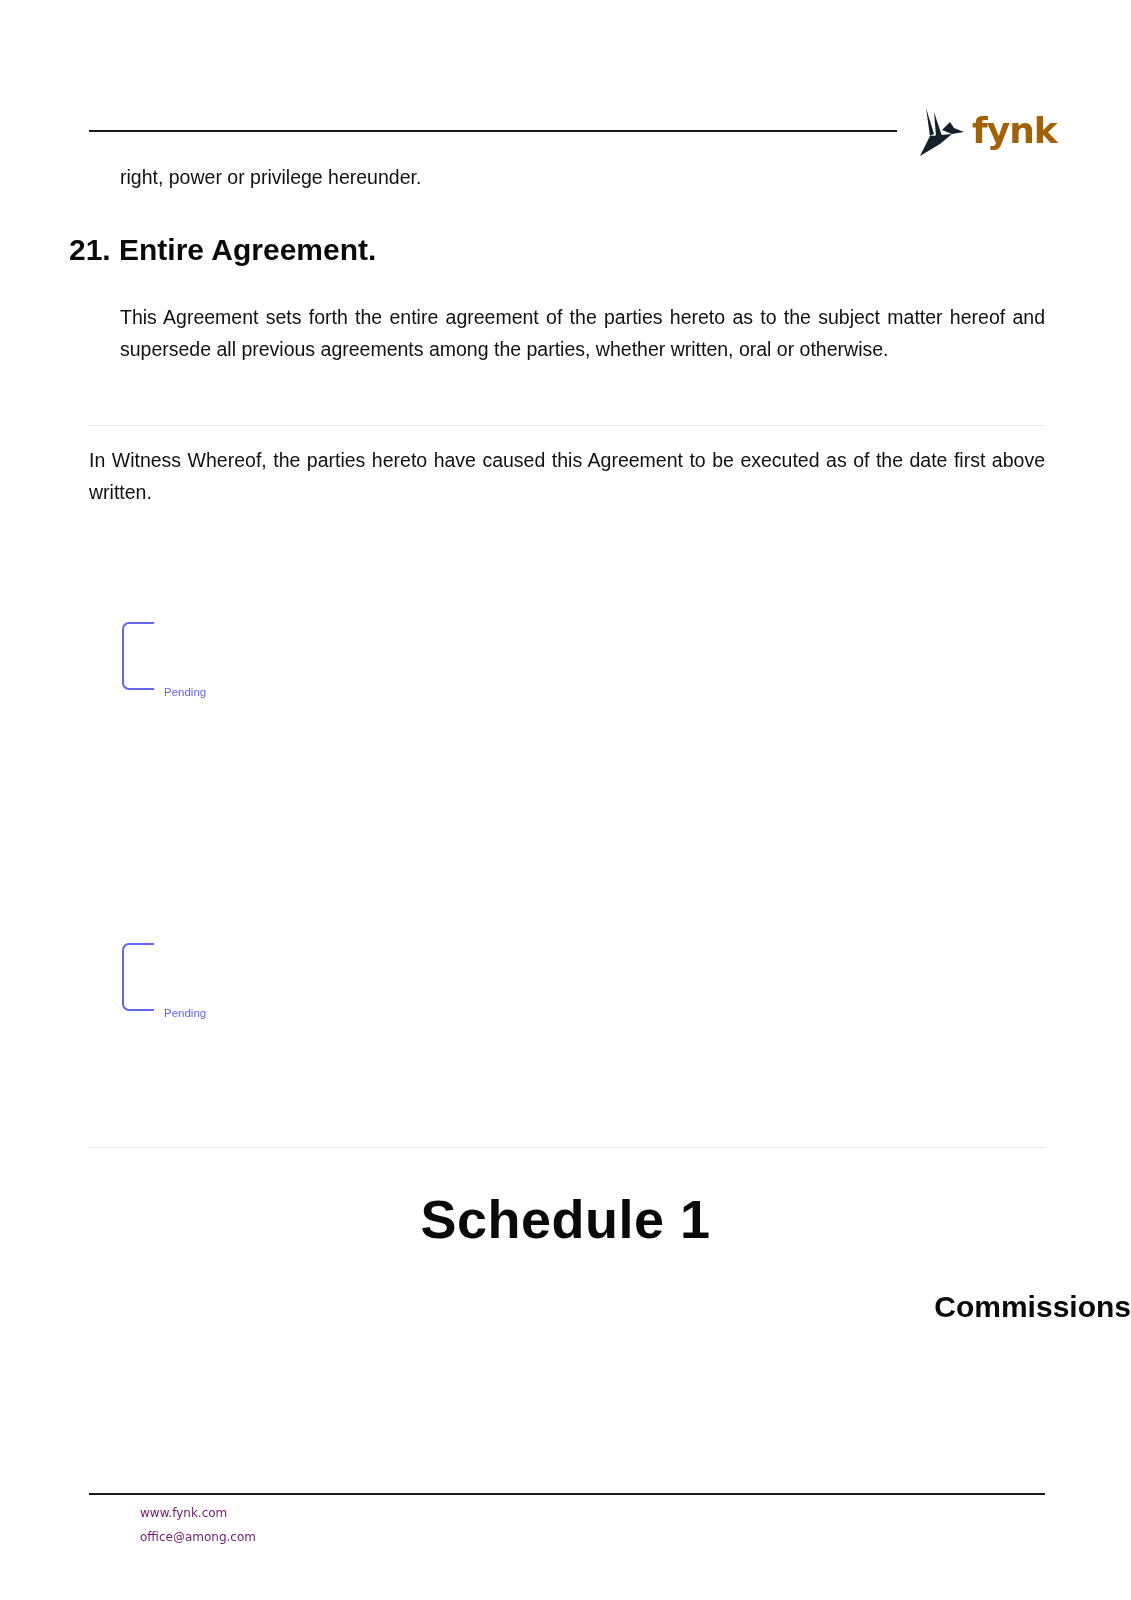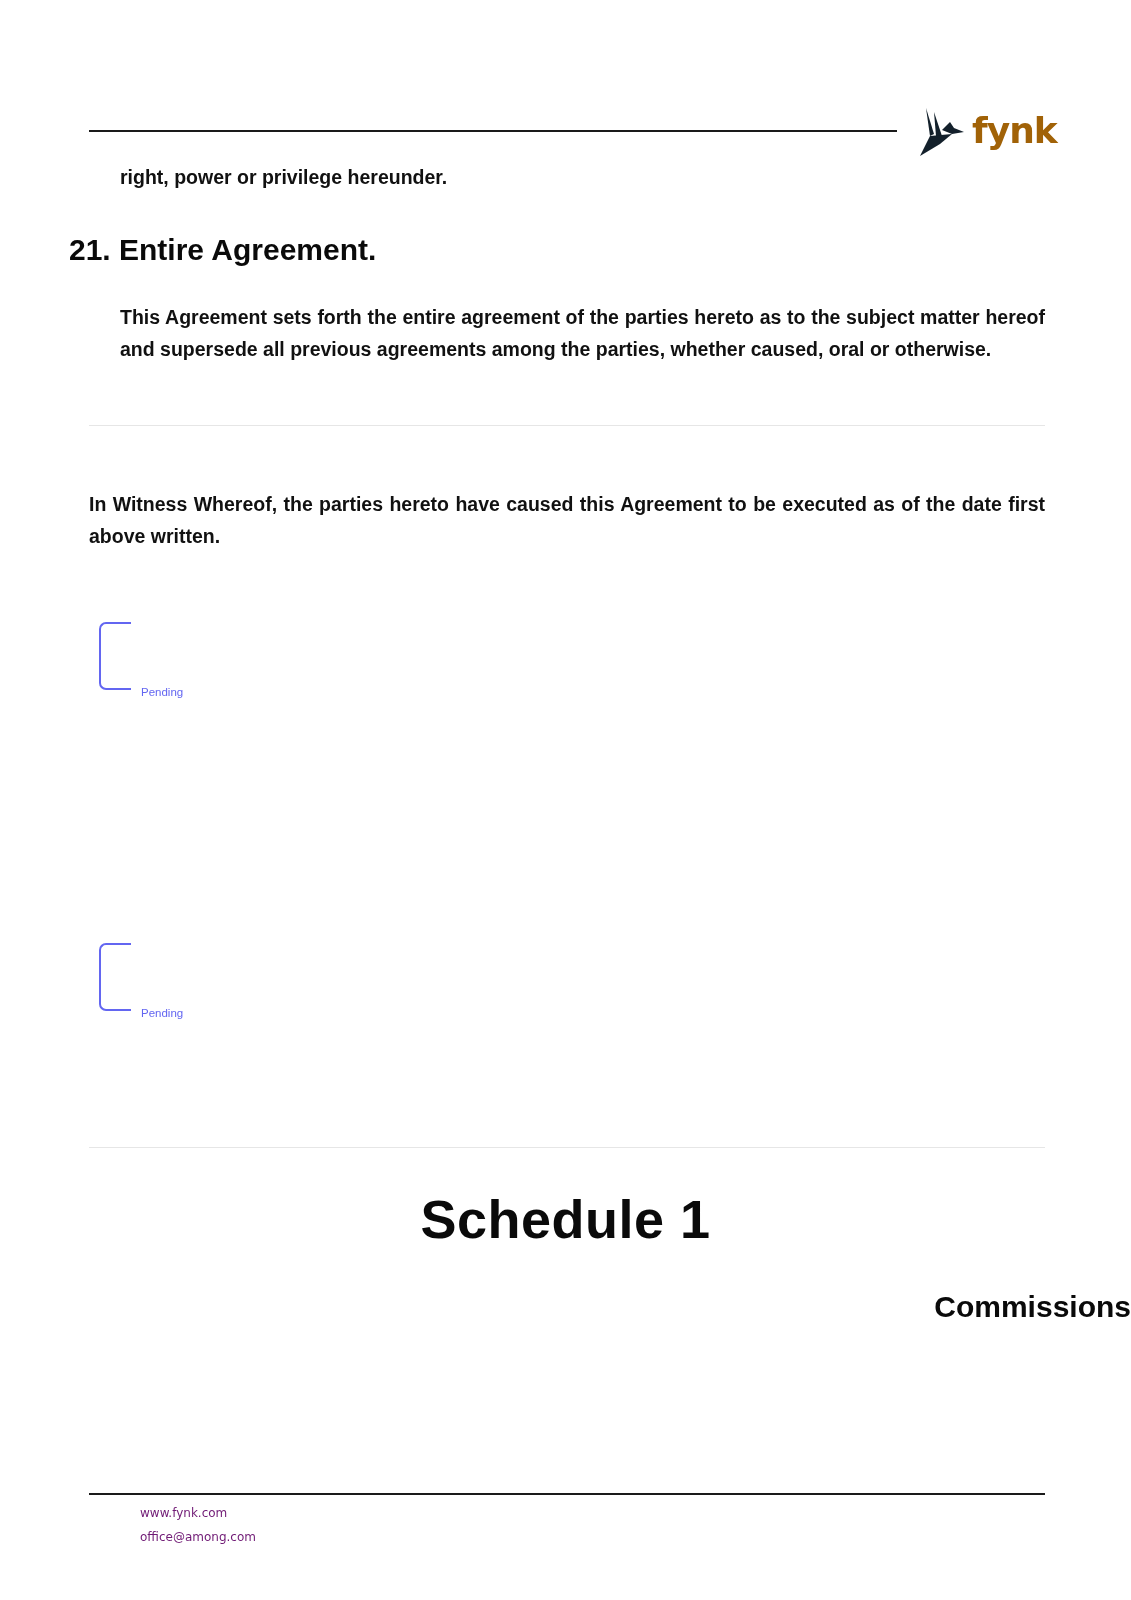--- a/index.html
+++ b/index.html
@@ -40,21 +40,20 @@
       color: #a16207;
       letter-spacing: -1px;
       margin-left: 4px;
       margin-top: -4px;
     }
     .text {
       position: absolute;
       font-size: 19.5px;
       line-height: 32px;
       color: #111111;
-      font-weight: bold;
     }
     .cont-line {
       left: 120px;
       top: 161px;
     }
     .section-heading {
       position: absolute;
       left: 69px;
       top: 233px;
       font-size: 30px;
@@ -70,27 +69,27 @@
     }
     .divider {
       position: absolute;
       left: 89px;
       width: 956px;
       height: 1px;
       background: #e6e6e6;
     }
     .witness {
       left: 89px;
-      top: 488px;
+      top: 444px;
       width: 956px;
       text-align: justify;
     }
     .sig-block {
       position: absolute;
-      left: 99px;
+      left: 122px;
       width: 120px;
       height: 80px;
     }
     .sig-bracket {
       position: absolute;
       left: 0;
       top: 0;
       width: 30px;
       height: 64px;
       border: 2.5px solid #6366f1;
@@ -156,21 +155,21 @@
       <polygon points="22,24 30,16 34,22 44,26 32,28" fill="#13202b"></polygon>
       <polygon points="10,30 32,28 20,38 0,50" fill="#13202b"></polygon>
     </svg>
   </span>
   <span class="logo-text">fynk</span>
 </div>
 
 <div class="text cont-line">right, power or privilege hereunder.</div>
 
 <h2 class="section-heading">21. Entire Agreement.</h2>
-<div class="text section-body">This Agreement sets forth the entire agreement of the parties hereto as to the subject matter hereof and supersede all previous agreements among the parties, whether caused, oral or otherwise.</div>
+<div class="text section-body">This Agreement sets forth the entire agreement of the parties hereto as to the subject matter hereof and supersede all previous agreements among the parties, whether written, oral or otherwise.</div>
 
 <div class="divider" style="top:425px;"></div>
 
 <div class="text witness">In Witness Whereof, the parties hereto have caused this Agreement to be executed as of the date first above written.</div>
 
 <div class="sig-block" style="top:622px;">
   <div class="sig-bracket"></div>
   <span class="sig-status">Pending</span>
 </div>
 

